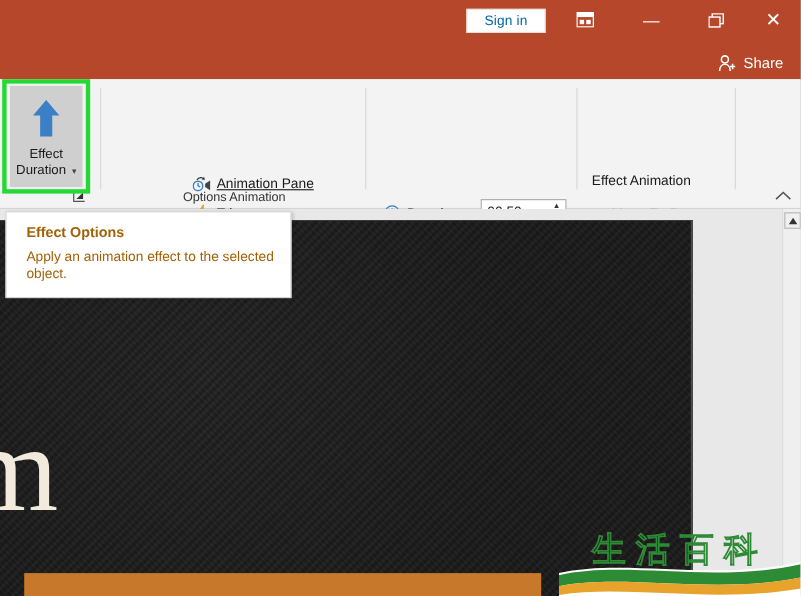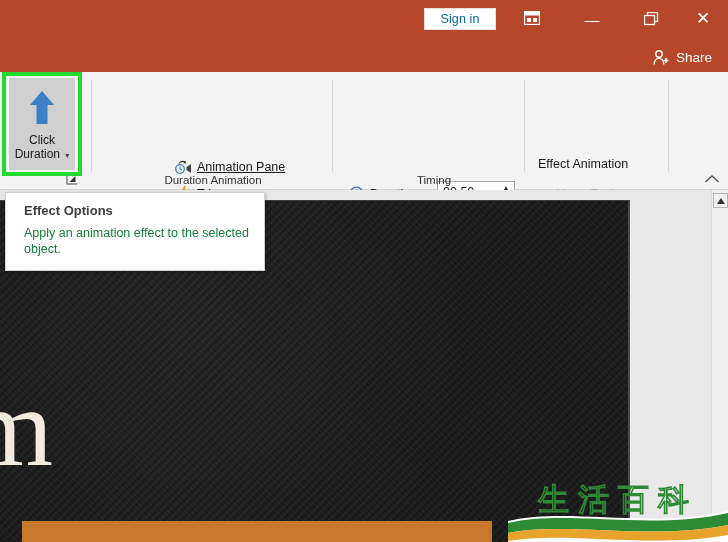--- a/index.html
+++ b/index.html
@@ -198,23 +198,23 @@
   }
 
   
   #tooltip{
     position:absolute; left:5px; top:192px; width:260px; height:79px;
     background:#ffffff; border:1px solid #d0d0d0;
     box-shadow:1px 1px 3px rgba(0,0,0,.22);
     z-index:20; padding:10px 14px 0 18px;
   }
   #tooltip-title{
-    font-size:13px; font-weight:bold; color:#404040; margin-bottom:7px;
-  }
-  #tooltip-body{ font-size:12.5px; color:#15803d; line-height:16px; }
+    font-size:13px; font-weight:bold; color:#a16207; margin-bottom:7px;
+  }
+  #tooltip-body{ font-size:12.5px; color:#a16207; line-height:16px; }
 
   
   #watermark{
     position:absolute; left:508px; top:477px; width:220px; height:65px;
     z-index:15; overflow:hidden;
   }
   #wm-cn{
     position:absolute; left:4px; top:2px; width:212px;
     font-family:Liberation Mono, monospace;
     font-size:31px; letter-spacing:9px; color:transparent;
@@ -264,21 +264,21 @@
   </div>
 </div>
 
 <div id="ribbon">
 
   <div id="effect-options-btn">
     <svg id="eo-arrow" width="28" height="36" viewBox="0 0 28 36">
       <path d="M14 1 L26 15 L19.5 15 L19.5 34 L8.5 34 L8.5 15 L2 15 Z" fill="#3b7fc4"></path>
     </svg>
     <div id="eo-label">
-      <span>Click</span><br>
+      <span>Effect</span><br>
       <span>Duration</span>
       <span class="caret">▾</span>
     </div>
   </div>
   <div id="effect-options-highlight"></div>
 
   <div id="dialog-launcher">
     <svg width="13" height="13" viewBox="0 0 13 13">
       <path d="M1 1 L1 11 L11 11" fill="none" stroke="#555" stroke-width="1.1"></path>
       <path d="M9.5 3 L9.5 9 L3.5 9 Z" fill="#333"></path>
@@ -314,21 +314,21 @@
   <div class="small-cmd disabled" id="cmd-animation-painter">
     <span class="cmd-ico">
       <svg width="17" height="16" viewBox="0 0 17 16">
         <path d="M9 1 L11 6.5 L16.5 7 L12.5 10.5 L13.8 15.5 L9 12.5 L4.2 15.5 L5.5 10.5 L1.5 7 L7 6.5 Z" fill="#cfcfcf"></path>
         <path d="M1 12 L5 15" stroke="#c4c4c4" stroke-width="1.6"></path>
       </svg>
     </span>
     <span>Animation Painter</span>
   </div>
 
-  <div class="grp-label" style="left:97px; width:232px;">Duration Animation</div>
+  <div class="grp-label" style="left:97px; width:232px;">Options Animation</div>
 
   <div class="grp-sep" style="left:332px;"></div>
 
 
   <div class="tm-row" id="tm-duration">
     <span class="tm-ico">
       <svg width="15" height="15" viewBox="0 0 15 15">
         <circle cx="7.5" cy="7.5" r="6.4" fill="none" stroke="#3b7fc4" stroke-width="1.2"></circle>
         <path d="M7.5 3.6 L7.5 7.5 L10.4 9" stroke="#3b7fc4" stroke-width="1.2" fill="none"></path>
       </svg>
@@ -354,21 +354,20 @@
     <span class="tm-lbl">Delay:</span>
   </div>
   <div class="spin-box" id="delay-box">
     <span class="spin-val">00.00</span>
     <span class="spin-btns">
       <span>▲</span>
       <span>▼</span>
     </span>
   </div>
 
-  <div class="grp-label" style="left:348px; width:172px;">Timing</div>
 
   <div class="grp-sep" style="left:524px;"></div>
 
   <div id="reorder-title">Effect Animation</div>
 
   <div class="reorder-cmd" id="cmd-move-earlier">
     <span class="tri tri-up"></span>
     <span>Move Earlier</span>
   </div>
   <div class="reorder-cmd" id="cmd-move-later">

